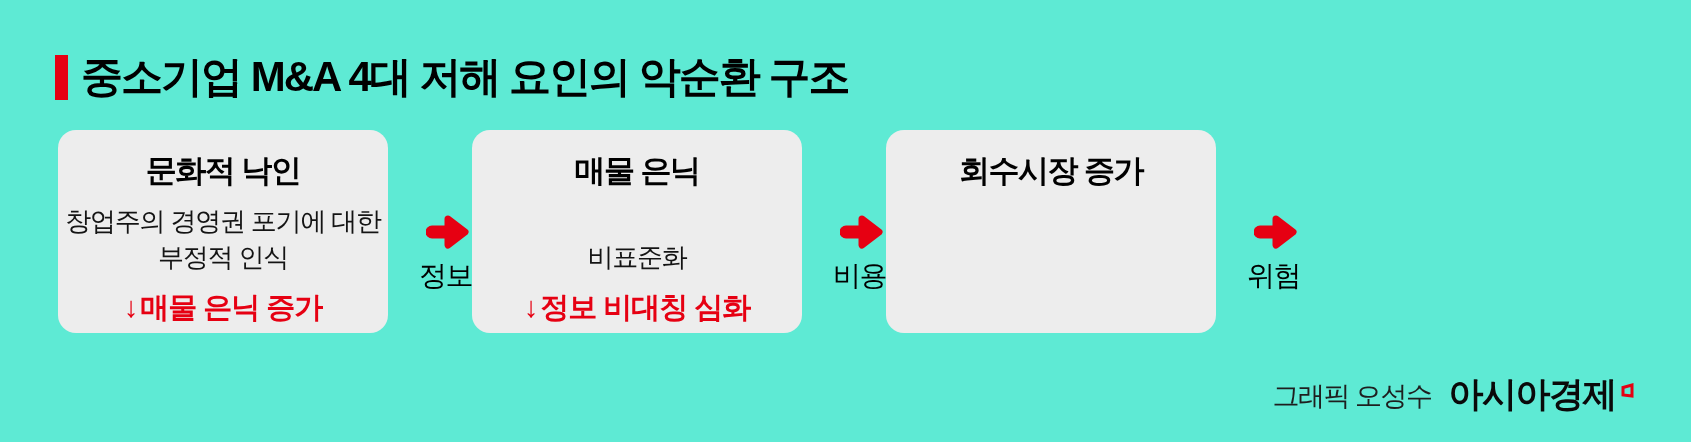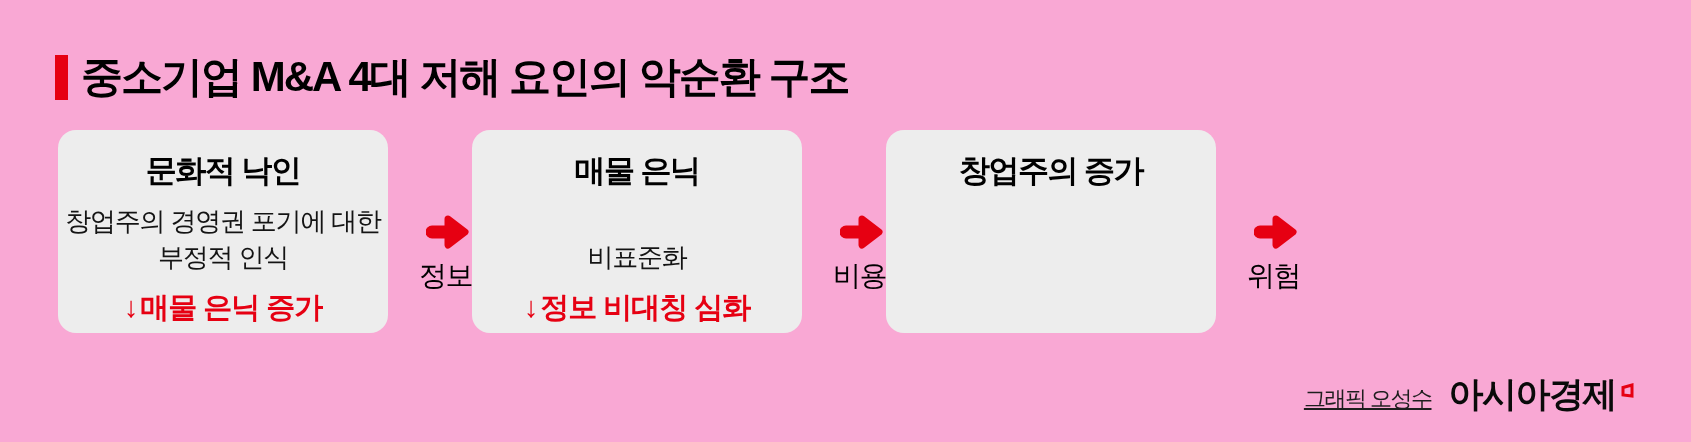--- a/index.html
+++ b/index.html
@@ -6,21 +6,21 @@
     --red:#e60012;
     --box-bg:#ededed;
     --ink:#0c0c0c;
   }
   *{ margin:0; padding:0; box-sizing:border-box; }
   html,body{ background:#fff; }
   .canvas{
     position:relative;
     width:1691px;
     height:442px;
-    background:#f9a8d4;
+    background:#5eead4;
     overflow:hidden;
     font-family:"Liberation Sans", sans-serif;
     color:var(--ink);
   }
 
   
   .header{
     position:absolute; left:55px; top:49px;
     display:flex; align-items:center; gap:13px;
   }
@@ -71,22 +71,22 @@
     margin-top:3px;
     font-size:28px; letter-spacing:-1.5px; color:#000; white-space:nowrap;
   }
 
   
   .footer{
     position:absolute; top:371px; right:57px;
     display:flex; align-items:flex-end; gap:17px;
   }
   .credit{
-    font-size:22px; letter-spacing:-1.5px; color:#1e1e1e;
-    padding-bottom:4px; white-space:nowrap;text-decoration:underline;
+    font-size:27px; letter-spacing:-1.5px; color:#1e1e1e;
+    padding-bottom:4px; white-space:nowrap;
   }
   .brand{
     position:relative;
     font-size:35px; font-weight:800; letter-spacing:-1.5px; color:#0a0a0a;
     padding-right:18px; white-space:nowrap;
   }
   .brand-mark{
     position:absolute; right:0; top:-3px;
   }
 </style>
@@ -138,21 +138,21 @@
       <span class="arrow-icon">
         <svg width="46" height="44" viewBox="0 0 46 44">
           <path d="M6 22 H20" stroke="#e60012" stroke-width="13" stroke-linecap="round" fill="none"></path>
           <path d="M22 9 L39 22 L22 35 Z" fill="#e60012" stroke="#e60012" stroke-width="7" stroke-linejoin="round"></path>
         </svg>
       </span>
       <span class="connector-label">비용</span>
     </div>
 
     <div class="factor-box">
-      <div class="factor-title">창업주의 증가</div>
+      <div class="factor-title">회수시장 증가</div>
     </div>
 
     <div class="connector">
       <span class="arrow-icon">
         <svg width="46" height="44" viewBox="0 0 46 44">
           <path d="M6 22 H20" stroke="#e60012" stroke-width="13" stroke-linecap="round" fill="none"></path>
           <path d="M22 9 L39 22 L22 35 Z" fill="#e60012" stroke="#e60012" stroke-width="7" stroke-linejoin="round"></path>
         </svg>
       </span>
       <span class="connector-label">위험</span>

